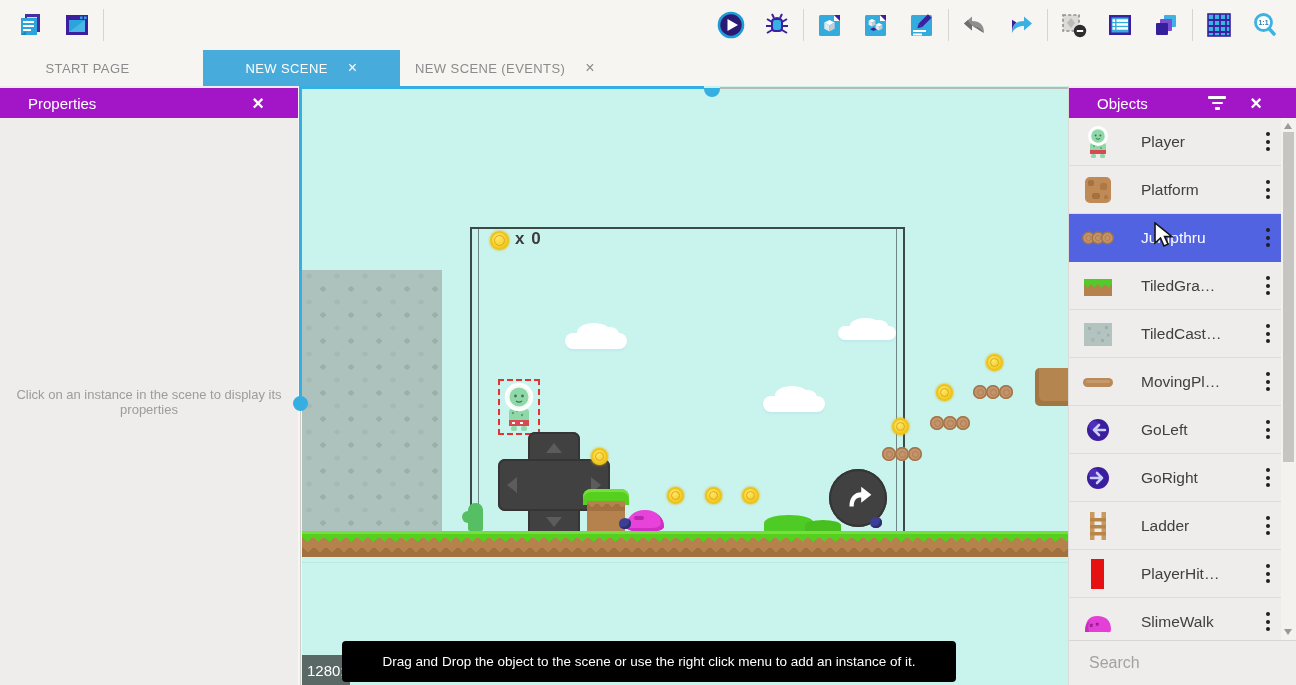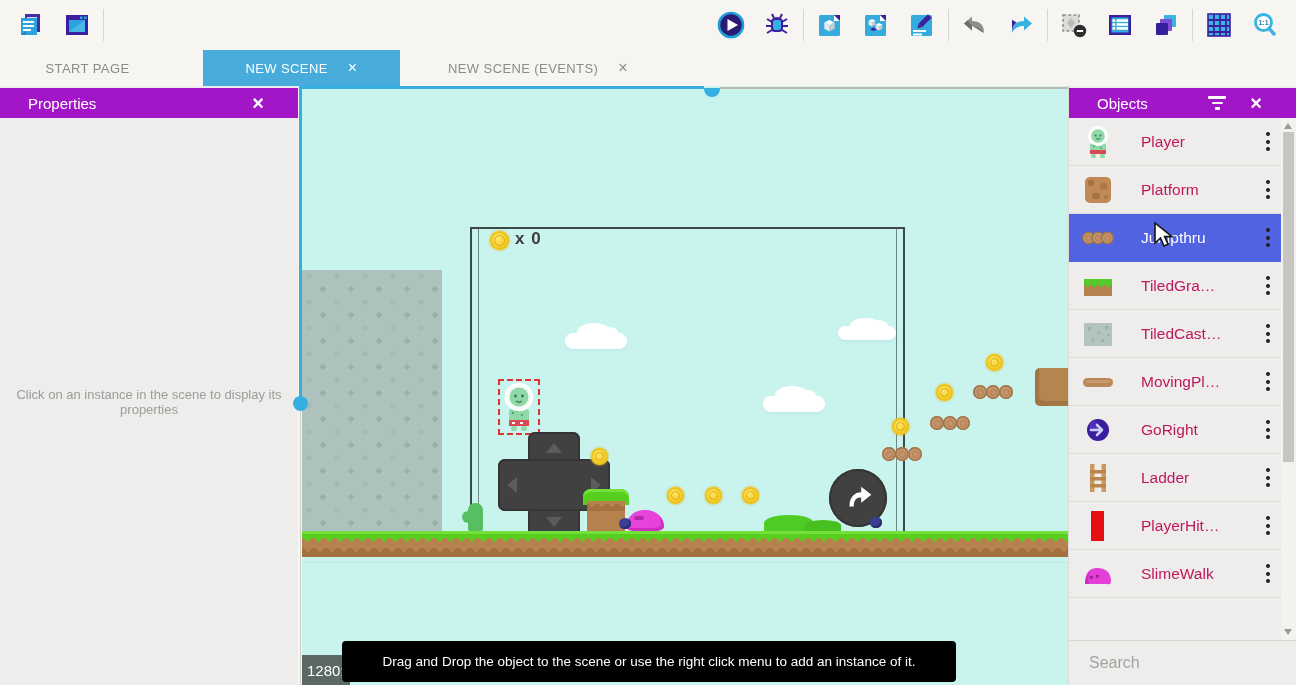--- a/index.html
+++ b/index.html
@@ -18,21 +18,21 @@
   .tb-spacer { flex:1; }
 
   
   .tabbar { position:absolute; top:50px; left:0; width:1296px; height:36px; background:#f6f5f2; }
   .tab { position:absolute; top:0; height:36px; display:flex; align-items:center;
     justify-content:center; gap:20px; font-size:13px; letter-spacing:.4px; color:#8b8b8b; cursor:pointer; }
   .tab.active { background:#47abdc; color:#fff; }
   .tab .tab-x { font-size:16px; line-height:1; color:inherit; }
   #tab-start { left:0; width:175px; }
   #tab-scene { left:203px; width:197px; }
-  #tab-events { left:400px; width:210px;margin-left:33px; }
+  #tab-events { left:400px; width:210px; }
 
   
   .panel { position:absolute; top:86px; height:599px; background:#eeedeb; }
   #left-panel { left:0; width:298px; }
   #right-panel { left:1068px; width:228px; border-left:1px solid #dcdad7; }
   .panel-header { position:absolute; top:2px; left:0; right:0; height:30px; background:#a316c8;
     color:#fff; display:flex; align-items:center; padding:0 28px; font-size:15px; }
   .ph-spacer { flex:1; }
   .ph-x { color:#fff; font-size:20px; font-weight:bold; background:none; border:none; cursor:pointer; line-height:1; }
   .filter-icon { display:flex; flex-direction:column; align-items:center; gap:3px; margin-right:16px;
@@ -43,21 +43,21 @@
   .props-body { position:absolute; top:32px; left:0; right:0; bottom:0;
     display:flex; align-items:center; justify-content:center; }
   .props-placeholder { color:#9d9c9a; font-size:13px; text-align:center; width:272px; line-height:15px; }
 
   
   .obj-list { position:absolute; top:32px; left:0; width:213px; bottom:45px; overflow:hidden; }
   .obj-row { height:48px; display:flex; align-items:center; padding:0 4px 0 13px;
     border-bottom:1px solid #deddda; cursor:pointer; }
   .obj-row.selected { background:#5263e2; border-bottom-color:#5263e2; }
   .obj-icon { width:32px; height:32px; margin-right:27px; display:flex; align-items:center; justify-content:center; }
-  .obj-label { flex:1; font-size:15.5px; color:#be185d; white-space:nowrap; overflow:hidden; }
+  .obj-label { flex:1; font-size:15.5px; color:#404040; white-space:nowrap; overflow:hidden; }
   .obj-row.selected .obj-label { color:#fff; }
   .kebab { width:20px; height:30px; display:flex; flex-direction:column; align-items:center;
     justify-content:center; gap:3.5px; background:none; border:none; cursor:pointer; }
   .kebab i { width:4px; height:4px; border-radius:50%; background:#1f1f1f; display:block; }
 
   .scrollbar { position:absolute; top:32px; right:0; width:15px; bottom:45px; background:#f3f2ef; }
   .sb-up { position:absolute; top:5px; left:3px; width:0; height:0;
     border-left:4.5px solid transparent; border-right:4.5px solid transparent; border-bottom:6px solid #9a9997; }
   .sb-down { position:absolute; bottom:5px; left:3px; width:0; height:0;
     border-left:4.5px solid transparent; border-right:4.5px solid transparent; border-top:6px solid #9a9997; }
@@ -554,20 +554,35 @@
         </svg>
       </div>
       <div class="obj-label">MovingPl…</div>
       <button class="kebab">
           <i></i>
           <i></i>
           <i></i>
         </button>
     </div>
 
+    <div class="obj-row">
+      <div class="obj-icon">
+        <svg width="28" height="28" viewBox="0 0 28 28">
+          <circle cx="14" cy="14" r="11" fill="#3b1e9e"></circle>
+          <circle cx="10" cy="10" r="5" fill="#5a36c8" opacity="0.7"></circle>
+          <path d="M21 14 H10 M10 14 L15 9 M10 14 L15 19" stroke="#c9d0fb" stroke-width="2.6" fill="none" stroke-linecap="round"></path>
+        </svg>
+      </div>
+      <div class="obj-label">GoLeft</div>
+      <button class="kebab">
+          <i></i>
+          <i></i>
+          <i></i>
+        </button>
+    </div>
 
     <div class="obj-row">
       <div class="obj-icon">
         <svg width="28" height="28" viewBox="0 0 28 28">
           <circle cx="14" cy="14" r="11" fill="#3b1e9e"></circle>
           <circle cx="10" cy="10" r="5" fill="#5a36c8" opacity="0.7"></circle>
           <path d="M7 14 H18 M18 14 L13 9 M18 14 L13 19" stroke="#c9d0fb" stroke-width="2.6" fill="none" stroke-linecap="round"></path>
         </svg>
       </div>
       <div class="obj-label">GoRight</div>

